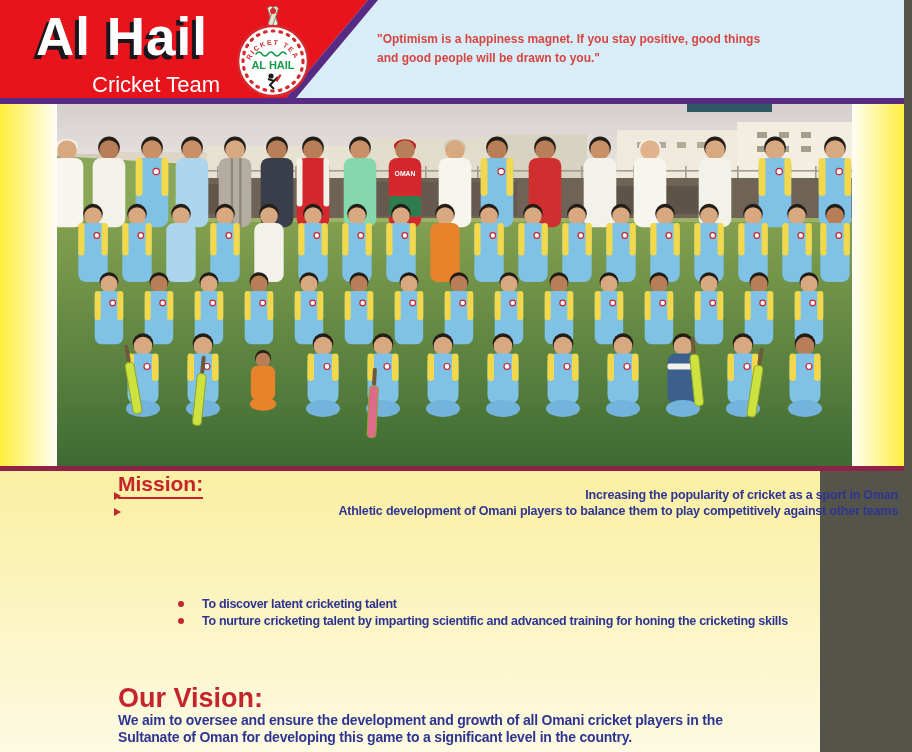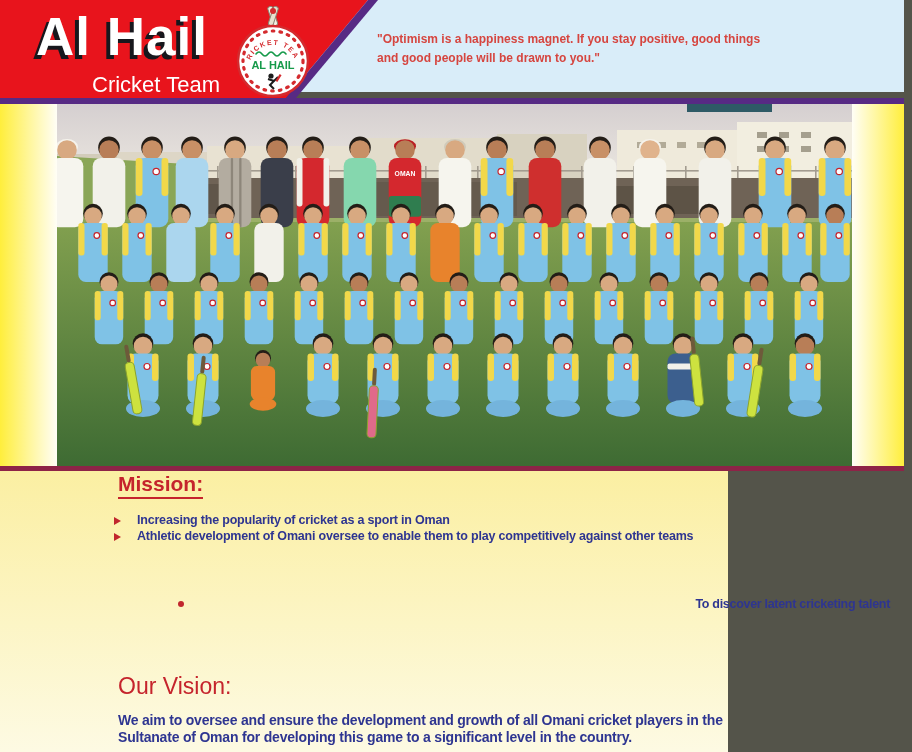--- a/index.html
+++ b/index.html
@@ -1,53 +1,53 @@
 <!DOCTYPE html>
 <html><head>
 <meta charset="utf-8">
 <style>
   html,body{margin:0;padding:0;}
   .page{position:relative;width:912px;height:752px;overflow:hidden;
         background:#54544a;font-family:"Liberation Sans",sans-serif;}
   
-  .header{position:absolute;top:0;left:0;width:904px;height:92px;background:#d9edf9;}
+  .header{position:absolute;top:0;left:0;width:904px;height:104px;background:#d9edf9;}
   .header-red{position:absolute;top:0;left:0;width:904px;height:104px;background:#e8141c;
               clip-path:polygon(0 0,368px 0,286px 98px,0 98px);}
   .header-diag{position:absolute;top:0;left:0;width:904px;height:104px;background:#572a84;
               clip-path:polygon(368px 0,378px 0,296px 98px,286px 98px);}
   .header-bottom{position:absolute;left:0;top:98px;width:904px;height:6px;background:#572a84;}
   .team-name{position:absolute;left:36px;top:6px;font-size:53px;font-weight:700;color:#ffffff;
              text-shadow:-4px 4px 0 #17171d;letter-spacing:1px;}
   .team-sub{position:absolute;left:92px;top:72px;font-size:22px;font-weight:400;color:#ffffff;}
   .logo{position:absolute;left:231px;top:6px;}
   .quote{position:absolute;left:377px;top:30px;width:500px;color:#d6453f;font-size:12px;
          font-weight:700;line-height:19px;white-space:pre-line;}
   
   .band-left{position:absolute;top:104px;left:0;width:57px;height:362px;
              background:linear-gradient(90deg,#ffee3c,#fffef6);}
   .band-right{position:absolute;top:104px;left:852px;width:52px;height:362px;
              background:linear-gradient(90deg,#fffef6,#ffee3c);}
   .photo{position:absolute;top:104px;left:57px;width:795px;height:362px;}
   .divider{position:absolute;top:466px;left:0;width:904px;height:5px;background:#8e2347;}
   
-  .content{position:absolute;top:471px;left:0;width:728px;height:281px;
+  .content{position:absolute;top:471px;left:0;width:820px;height:281px;
            background:linear-gradient(180deg,#fbefa2,#fdfae3);}
   .mission-h{position:absolute;left:118px;top:1px;font-size:21px;font-weight:700;color:#c5242c;
              border-bottom:2px solid #c5242c;padding-bottom:1px;display:inline-block;}
-  ul.mission{position:absolute;left:108px;top:42px;margin:0;padding:0;list-style:none;width:790px;
-             font-size:12.5px;font-weight:700;letter-spacing:-0.2px;color:#2e3591;line-height:15.8px;}
+  ul.mission{position:absolute;left:108px;top:17px;margin:0;padding:0;list-style:none;width:790px;
+             font-size:12.5px;font-weight:700;letter-spacing:-0.2px;color:#2e3591;line-height:15.8px;text-align:right;}
   ul.mission li{position:relative;padding-left:29px;white-space:pre-line;}
   ul.mission li::before{content:"";position:absolute;left:6px;top:4px;width:0;height:0;
              border-left:7px solid #c1272d;border-top:4px solid transparent;border-bottom:4px solid transparent;}
   ul.objectives{position:absolute;left:170px;top:125px;margin:0;padding:0;list-style:none;width:720px;
-             font-size:12.5px;font-weight:700;letter-spacing:-0.3px;color:#2e3591;line-height:16.6px;text-align:right;}
+             font-size:12.5px;font-weight:700;letter-spacing:-0.3px;color:#2e3591;line-height:16.6px;}
   ul.objectives li{position:relative;padding-left:32px;}
   ul.objectives li::before{content:"";position:absolute;left:8px;top:5px;width:6px;height:6px;
              border-radius:50%;background:#c1272d;}
-  .vision-h{position:absolute;left:118px;top:202px;font-size:23px;font-weight:400;color:#c5242c;}
+  .vision-h{position:absolute;left:118px;top:212px;font-size:27px;font-weight:700;color:#c5242c;}
   .vision-text{position:absolute;left:118px;top:241px;width:720px;font-size:14px;font-weight:700;
              color:#2e3591;line-height:17px;white-space:pre-line;letter-spacing:-0.2px;}
   .edge{position:absolute;top:0;left:904px;width:8px;height:752px;background:#54544a;}
 </style>
 </head>
 <body>
 
 <div class="page">
 
   <div class="header">
@@ -650,24 +650,25 @@
         </g>
       </g>
   </svg>
 
   <div class="divider"></div>
 
   <div class="content">
     <div class="mission-h">Mission:</div>
     <ul class="mission">
       <li>Increasing the popularity of cricket as a sport in Oman</li>
-      <li>Athletic development of Omani oversee to enable them to play competitively against other teams</li>
+      <li>Athletic development of Omani players to balance them to play competitively against other teams</li>
     </ul>
     <ul class="objectives">
       <li>To discover latent cricketing talent</li>
+      <li>To nurture cricketing talent by imparting scientific and advanced training for honing the cricketing skills</li>
     </ul>
     <div class="vision-h">Our Vision:</div>
     <div class="vision-text">We aim to oversee and ensure the development and growth of all Omani cricket players in the
 Sultanate of Oman for developing this game to a significant level in the country.</div>
   </div>
 
   <div class="edge"></div>
 </div>
 
 </body></html>

